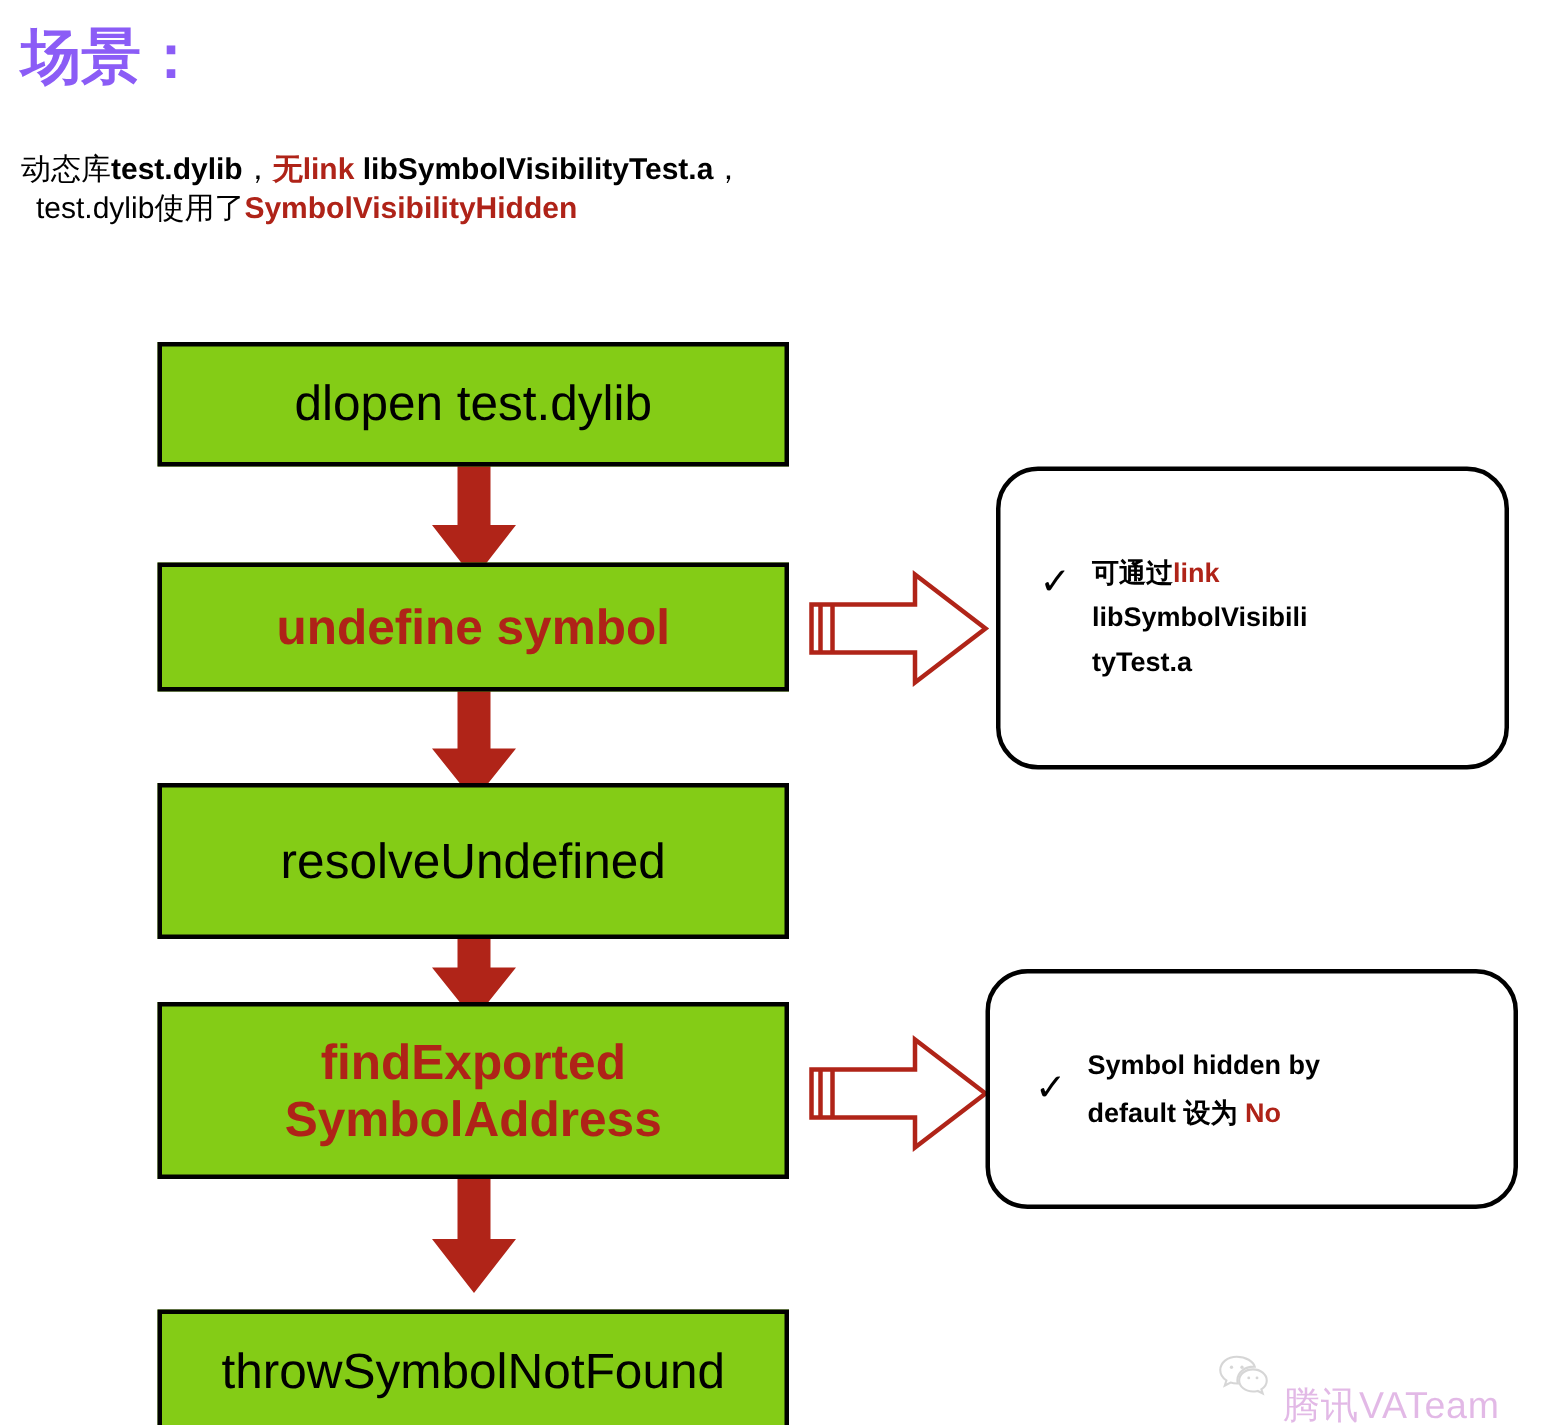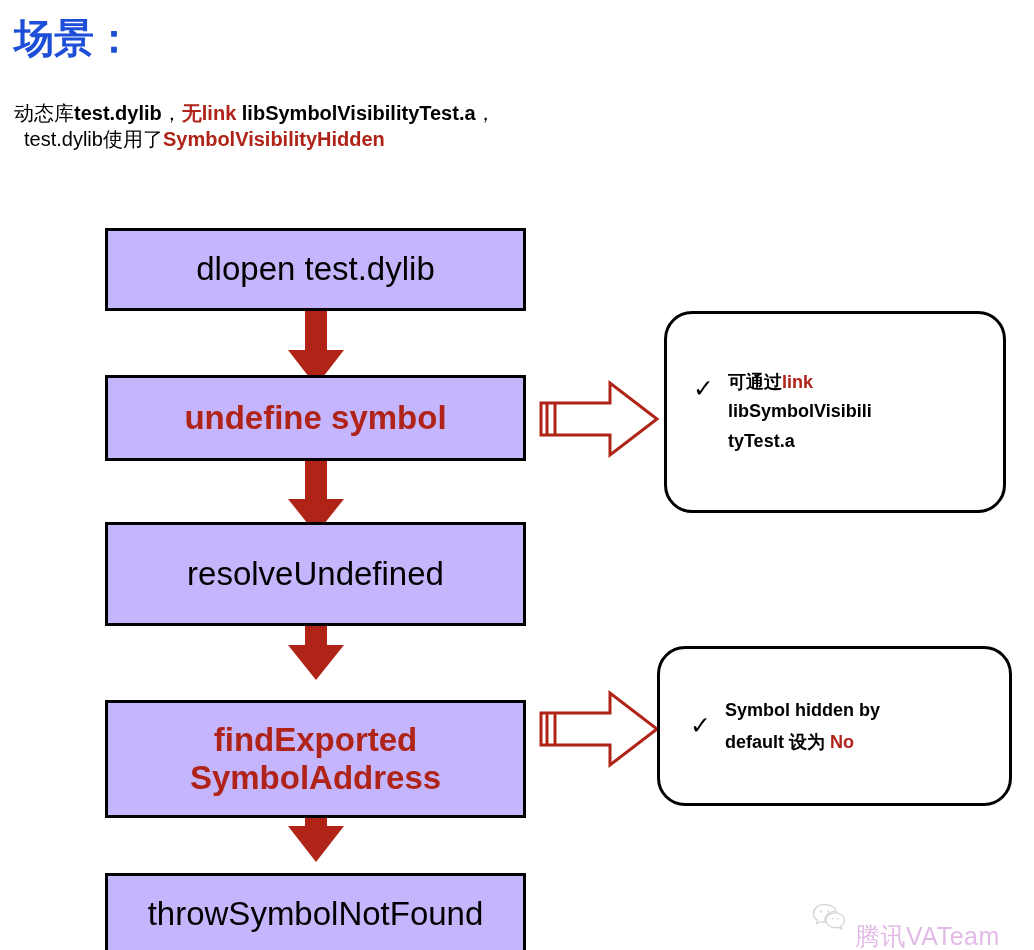--- a/index.html
+++ b/index.html
@@ -18,21 +18,21 @@
 
   
   #slide-title {
     position: absolute;
     left: 14px;
     top: 16px;
     font-size: 40px;
     font-weight: bold;
     letter-spacing: 0px;
     line-height: 1.1;
-    color: #1d4ed8;
+    color: #8b5cf6;
     white-space: nowrap;
   }
 
   #scenario-lines {
     position: absolute;
     left: 14px;
     top: 100px;
     width: 1000px;
     font-size: 20px;
     line-height: 1.32;
@@ -43,40 +43,40 @@
   .red { color: #AF2318; }
   .plain { font-weight: normal; }
 
   
   .flow-box {
     position: absolute;
     left: 105px;
     width: 421px;
     border: 3px solid #000000;
     box-sizing: border-box;
-    background: #c4b5fd;
+    background: #84cc16;
     display: flex;
     align-items: center;
     justify-content: center;
     text-align: center;
     font-size: 33px;
     line-height: 1.16;
     color: #000000;
     font-weight: normal;
     z-index: 3;
   }
   .flow-box.accent {
     color: #AF2318;
     font-weight: bold;
   }
 
   #box-dlopen           { top: 228px; height: 83px; }
   #box-undefine-symbol  { top: 375px; height: 86px; }
   #box-resolve          { top: 522px; height: 104px; }
-  #box-find-exported    { top: 668px; height: 118px; margin-top: 32px; }
+  #box-find-exported    { top: 668px; height: 118px; }
   #box-throw            { top: 873px; height: 83px; }
 
   
   .down-arrow {
     position: absolute;
     left: 288px;
     width: 56px;
     z-index: 2;
   }
   .down-arrow svg { display: block; width: 100%; height: 100%; }

